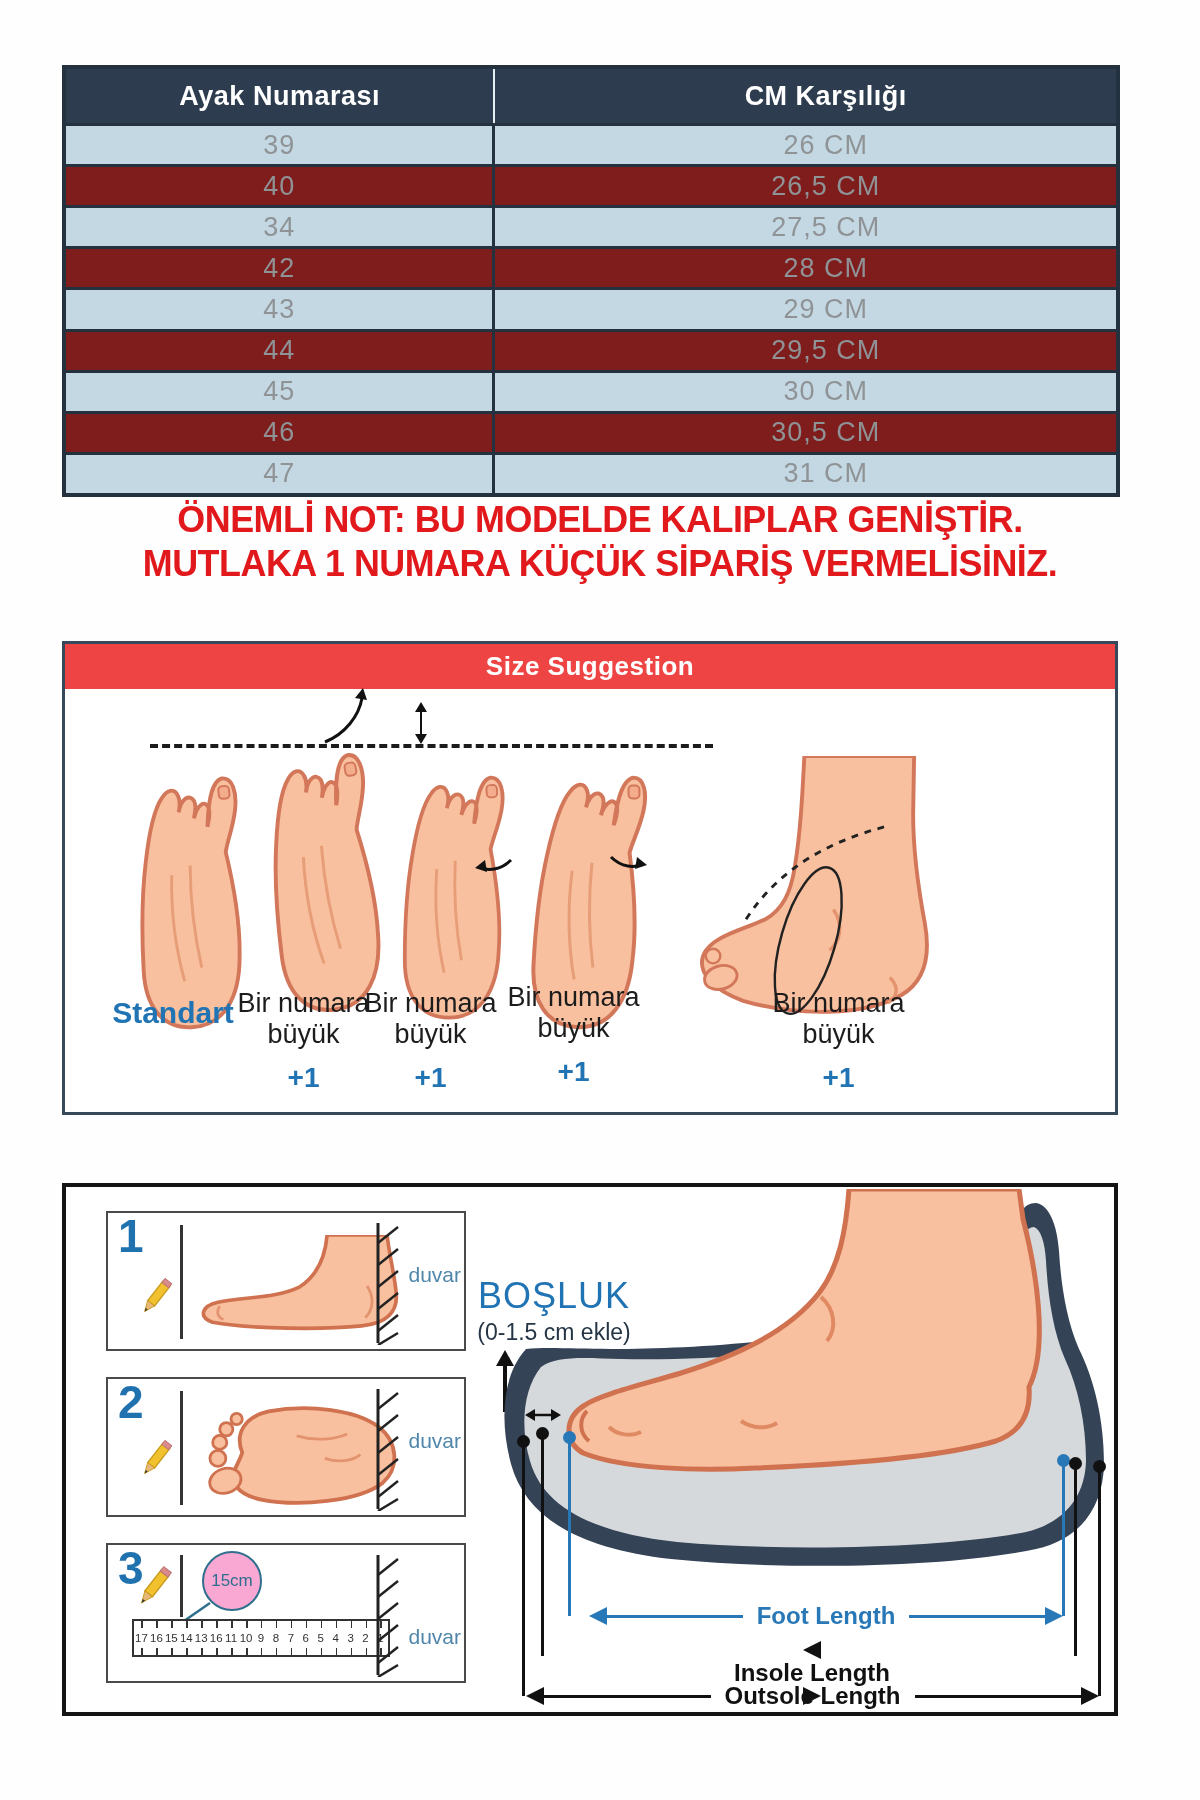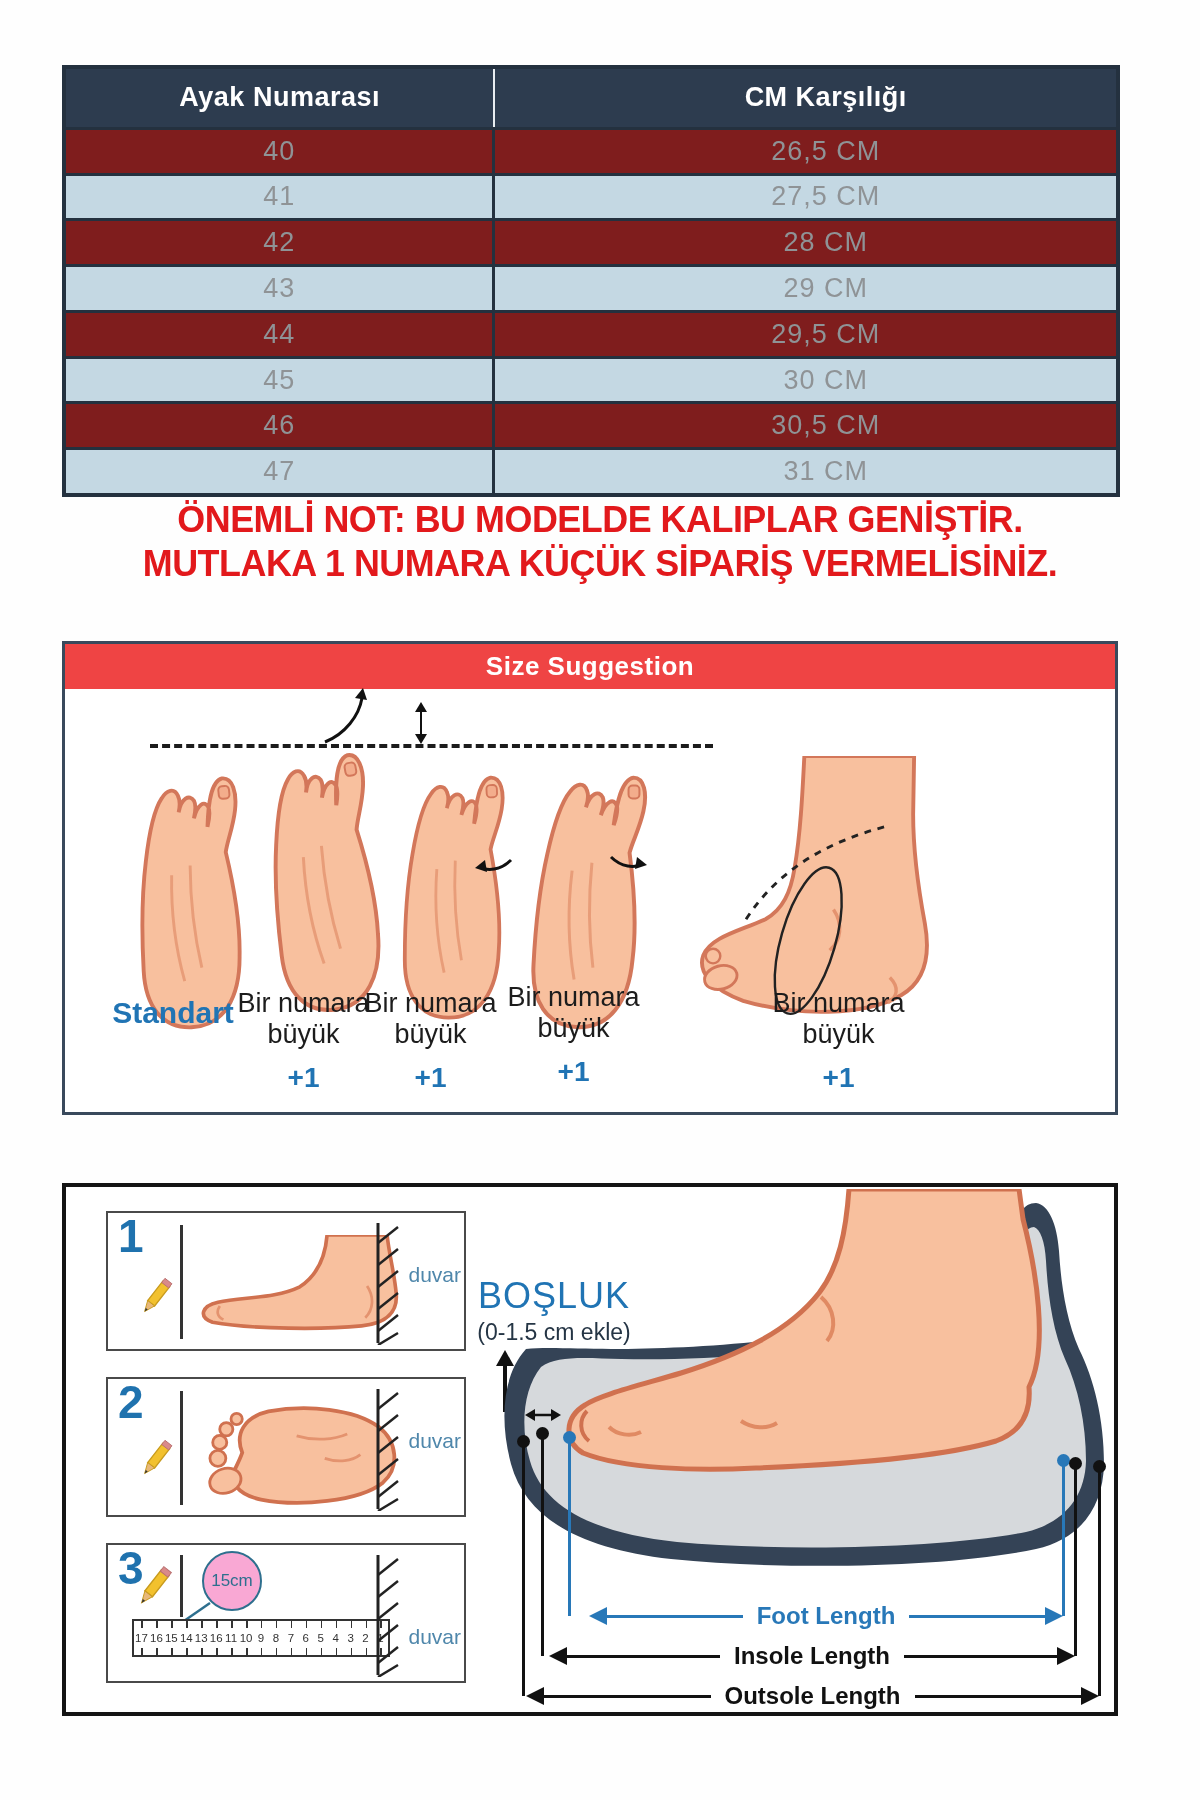--- a/index.html
+++ b/index.html
@@ -76,26 +76,30 @@
 </head>
 <body>
 
 <div class="page">
 
   <div class="abs size-table">
     <div class="tr head">
       <div class="td c1">Ayak Numarası</div>
       <div class="td c2">CM Karşılığı</div>
     </div>
+    <div class="tr alt">
+        <div class="td c1 val">39</div>
+        <div class="td c2 val">26 CM</div>
+      </div>
     <div class="tr">
         <div class="td c1 val">40</div>
         <div class="td c2 val">26,5 CM</div>
       </div>
     <div class="tr alt">
-        <div class="td c1 val">41</div>
+        <div class="td c1 val">34</div>
         <div class="td c2 val">27,5 CM</div>
       </div>
     <div class="tr">
         <div class="td c1 val">42</div>
         <div class="td c2 val">28 CM</div>
       </div>
     <div class="tr alt">
         <div class="td c1 val">43</div>
         <div class="td c2 val">29 CM</div>
       </div>
@@ -342,21 +346,21 @@
     <div class="conn" style="left:1008px;top:276px;height:193px;"></div>
     <div class="conn" style="left:1032px;top:279px;height:230px;"></div>
 
     <div class="lenrow blue" style="left:523px;top:414px;width:474px;">
       <div class="ah-l"></div>
       <div class="line"></div>
       <div class="lab">Foot Length</div>
       <div class="line"></div>
       <div class="ah-r"></div>
     </div>
-    <div class="lenrow" style="left:483px;top:454px;width:526px;">
+    <div class="lenrow" style="left:483px;top:454px;width:526px;flex-direction:column;">
       <div class="ah-l"></div>
       <div class="line"></div>
       <div class="lab">Insole Length</div>
       <div class="line"></div>
       <div class="ah-r"></div>
     </div>
     <div class="lenrow" style="left:460px;top:494px;width:573px;">
       <div class="ah-l"></div>
       <div class="line"></div>
       <div class="lab">Outsole Length</div>

